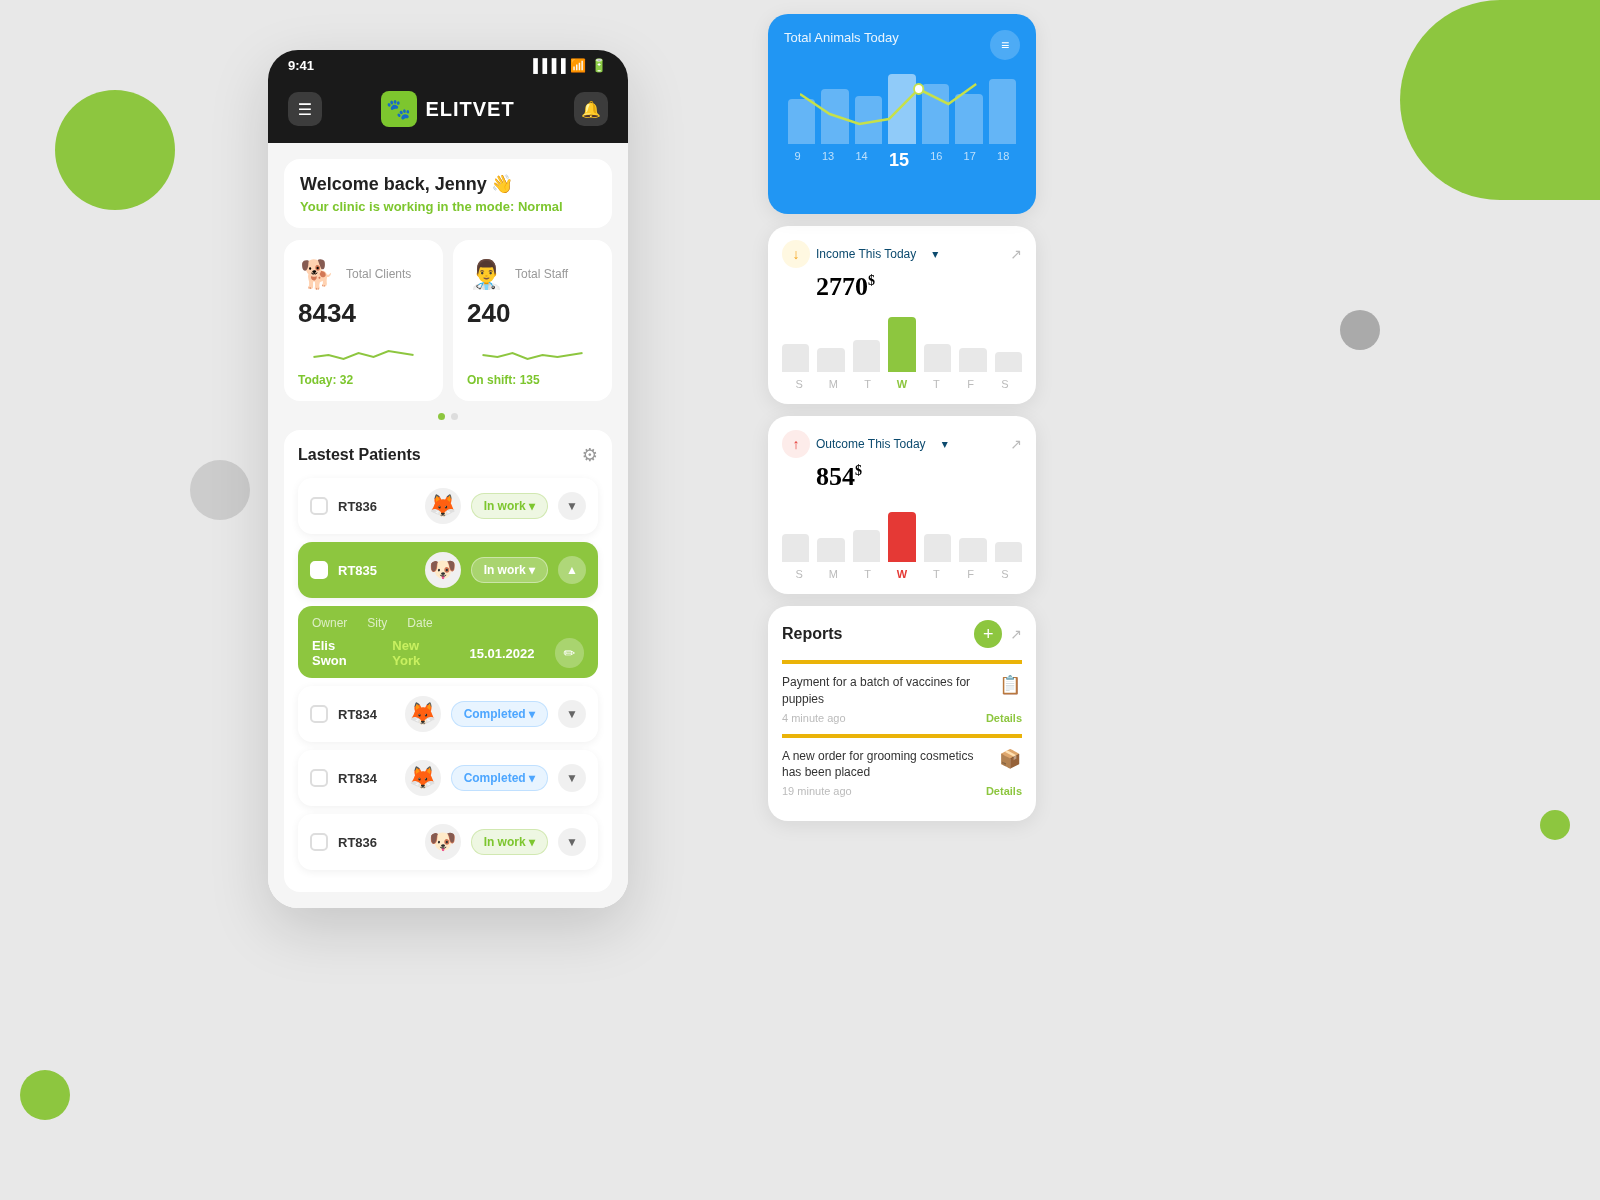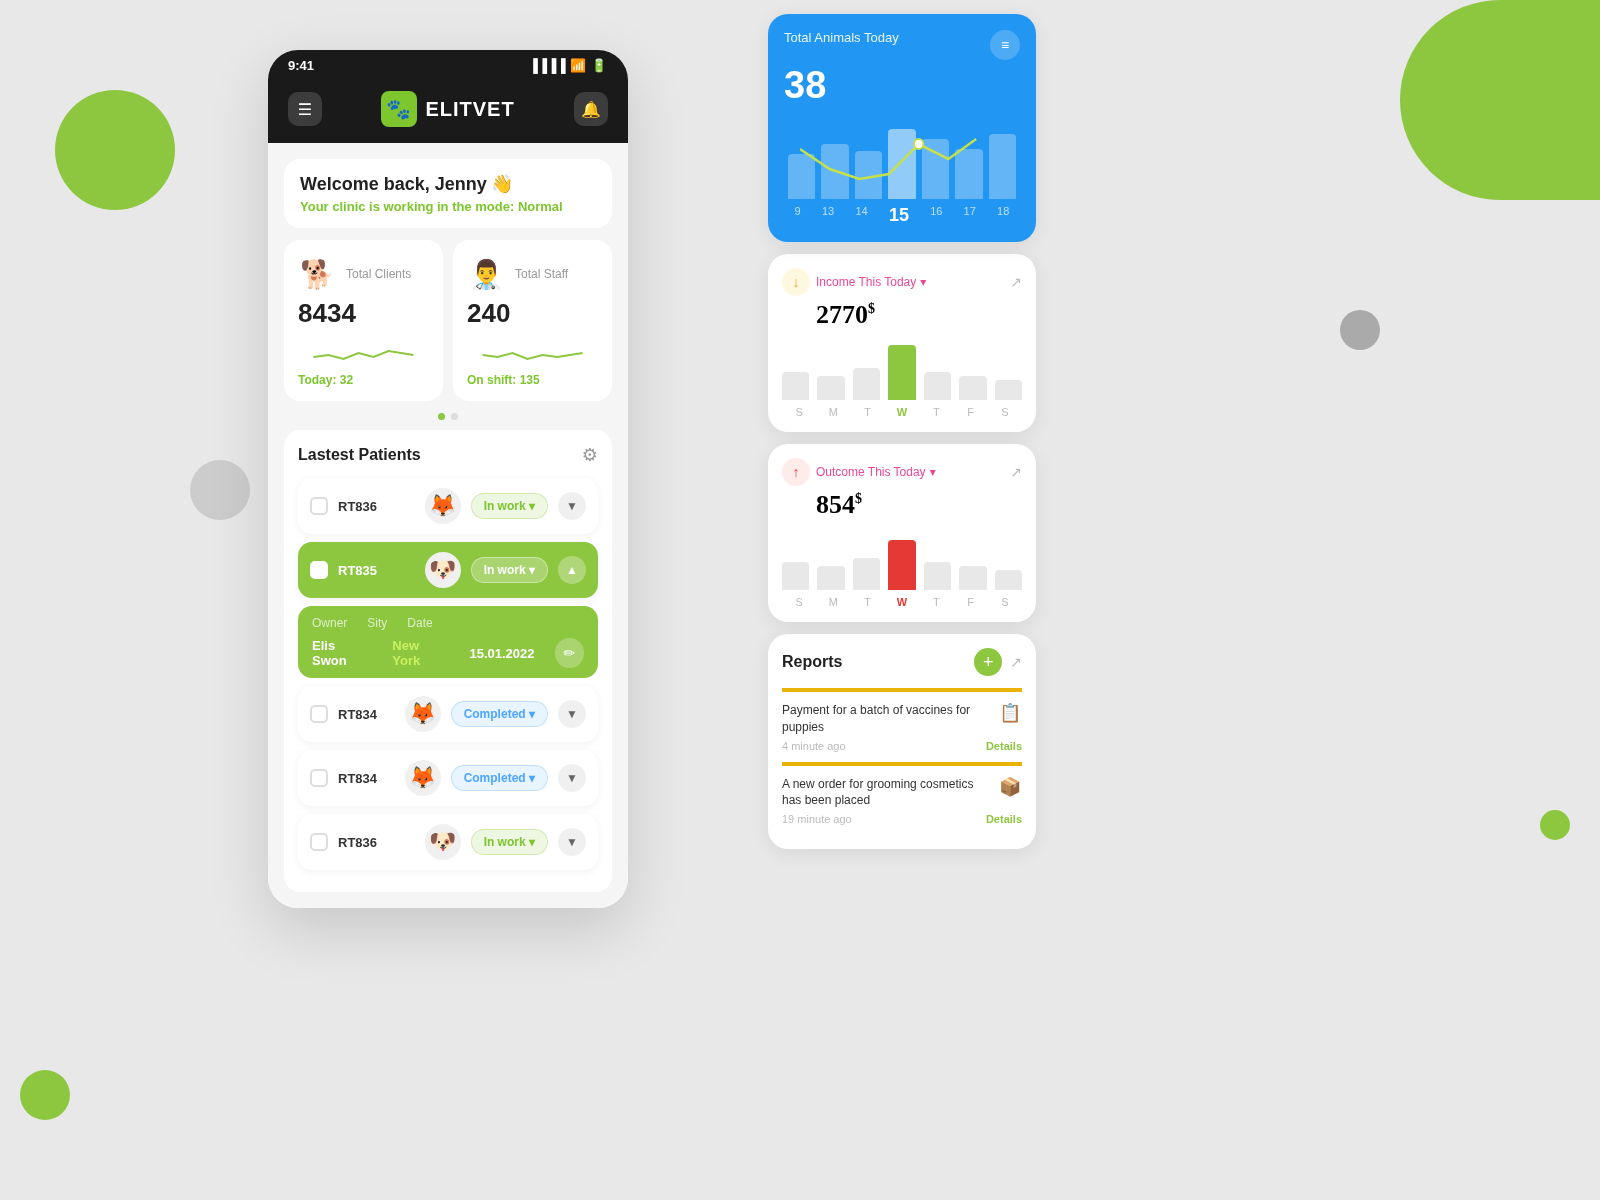--- a/index.html
+++ b/index.html
@@ -485,24 +485,24 @@
       background: #fff8e1;
       border-radius: 50%;
       display: flex;
       align-items: center;
       justify-content: center;
       font-size: 16px;
     }
 
     .income-title {
       font-size: 12px;
-      color: #ec4899;
-      display: flex;
-      align-items: center;
-      gap: 4px;
+      color: #0c4a6e;
+      display: flex;
+      align-items: center;
+      gap: 16px;
     }
 
     .expand-icon {
       color: #bbb;
       font-size: 14px;
       cursor: pointer;
     }
 
     .income-value {
       font-size: 26px;
@@ -794,21 +794,20 @@
   </div>
 </div>
 
 <div class="right-panel">
 
   <div class="panel-card animals-card">
     <div class="animals-header">
       <div class="animals-title">Total Animals Today</div>
       <div class="animals-menu-btn">≡</div>
     </div>
-    <div class="animals-value">38</div>
 
     <div style="position:relative;">
       <div class="chart-bars">
         <div class="chart-bar" style="height:45px;"></div>
         <div class="chart-bar" style="height:55px;"></div>
         <div class="chart-bar" style="height:48px;"></div>
         <div class="chart-bar highlight" style="height:70px;"></div>
         <div class="chart-bar" style="height:60px;"></div>
         <div class="chart-bar" style="height:50px;"></div>
         <div class="chart-bar" style="height:65px;"></div>

